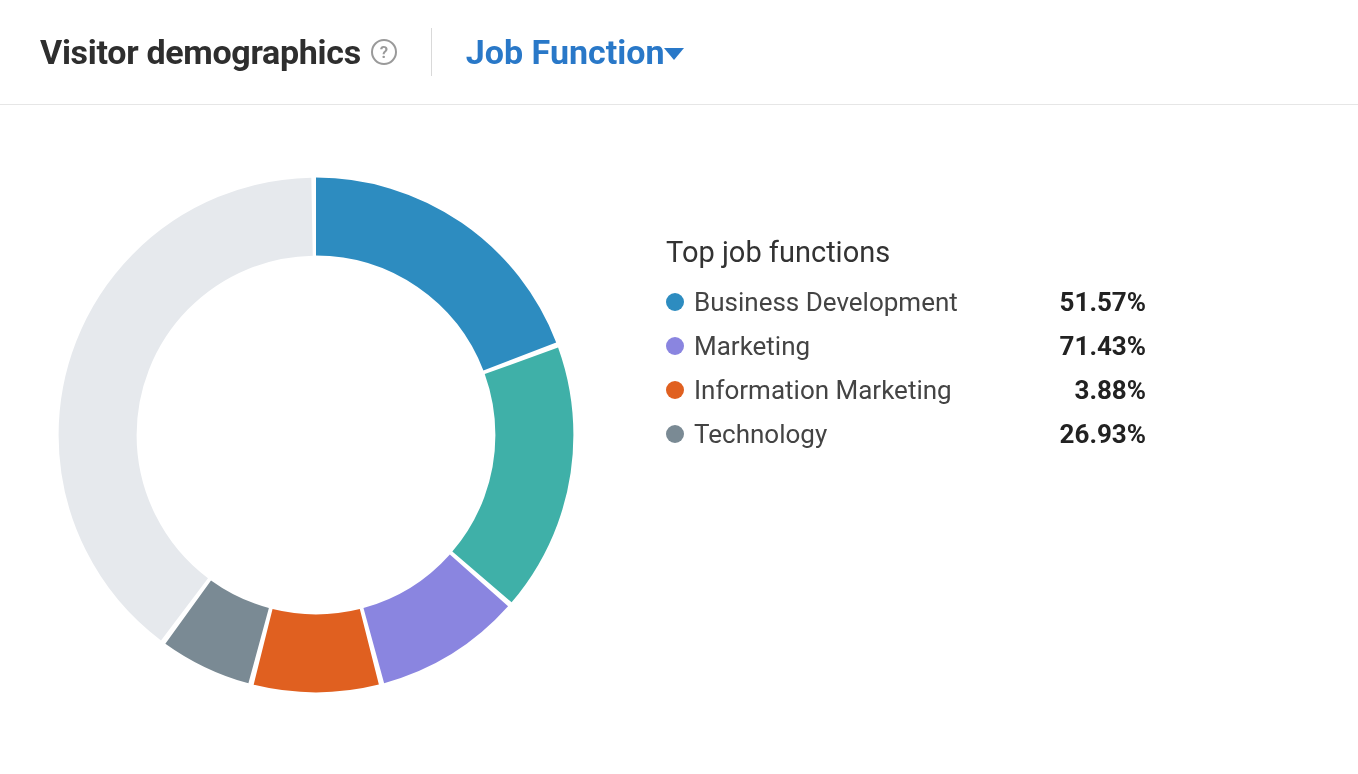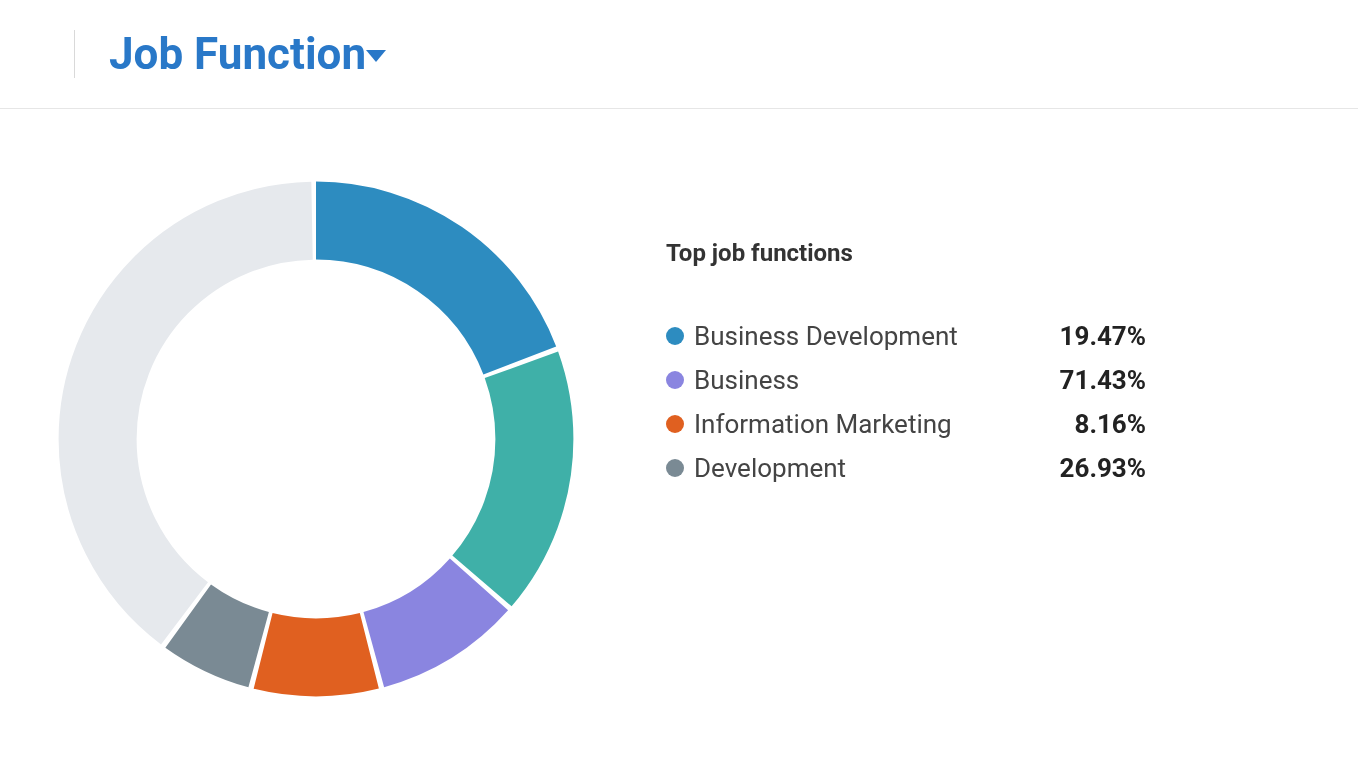--- a/index.html
+++ b/index.html
@@ -44,21 +44,21 @@
   .divider-v {
     width: 1px;
     height: 48px;
     background: #d9d9d9;
     margin: 0 34px;
   }
   .filter {
     display: flex;
     align-items: center;
     color: #2978c8;
-    font-size: 44px;
+    font-size: 34px;
     font-weight: 700;
     cursor: pointer;
   }
   .caret {
     width: 0; height: 0;
     border-left: 10px solid transparent;
     border-right: 10px solid transparent;
     border-top: 12px solid #2978c8;
     margin-top: 4px;
   }
@@ -75,24 +75,24 @@
   }
   .chart-box svg {
     width: 100%;
     height: 100%;
     transform: rotate(-90deg);
   }
   .legend {
     padding-top: 60px;
   }
   .legend-title {
-    font-size: 24px;
-    font-weight: 700;
+    font-size: 29px;
+    font-weight: 400;
     color: #333;
-    margin-bottom: 54px;
+    margin-bottom: 18px;
   }
   .legend-list {
     display: flex;
     flex-direction: column;
     gap: 14px;
   }
   .legend-row {
     display: flex;
     align-items: center;
     width: 480px;
@@ -114,20 +114,24 @@
     font-weight: 700;
     color: #222;
     margin-left: auto;
     text-align: right;
   }
 </style>
 </head>
 <body>
 
 <div class="header">
+  <div class="title-wrap">
+    <span class="title">Visitor demographics</span>
+    <span class="help-icon">?</span>
+  </div>
   <div class="divider-v"></div>
   <div class="filter">
     <span>Job Function</span>
     <span class="caret"></span>
   </div>
 </div>
 
 <div class="content">
   <div class="chart-box">
     <svg viewBox="0 0 200 200" id="donut-svg">
@@ -138,32 +142,32 @@
         <circle cx="100" cy="100" r="84" fill="none" stroke="#7a8a94" stroke-width="30" stroke-dasharray="30.171855845076372 497.6157099580089" stroke-dashoffset="-286.11363942185255"></circle>
         <circle cx="100" cy="100" r="84" fill="none" stroke="#e6e9ed" stroke-width="30" stroke-dasharray="207.98348676413582 319.80407903894945" stroke-dashoffset="-318.0447871529392"></circle>
       </svg>
   </div>
   <div class="legend">
     <div class="legend-title">Top job functions</div>
     <div class="legend-list" id="legend-list">
         <div class="legend-row">
           <span class="dot" style="background: rgb(45, 140, 192);"></span>
           <span class="legend-label">Business Development</span>
-          <span class="legend-value">19.47%</span>
+          <span class="legend-value">51.57%</span>
         </div>
         <div class="legend-row">
           <span class="dot" style="background: rgb(138, 133, 224);"></span>
-          <span class="legend-label">Business</span>
+          <span class="legend-label">Marketing</span>
           <span class="legend-value">71.43%</span>
         </div>
         <div class="legend-row">
           <span class="dot" style="background: rgb(224, 96, 32);"></span>
           <span class="legend-label">Information Marketing</span>
-          <span class="legend-value">8.16%</span>
+          <span class="legend-value">3.88%</span>
         </div>
         <div class="legend-row">
           <span class="dot" style="background: rgb(122, 138, 148);"></span>
-          <span class="legend-label">Development</span>
+          <span class="legend-label">Technology</span>
           <span class="legend-value">26.93%</span>
         </div>
       </div>
   </div>
 </div>
 
 </body></html>

